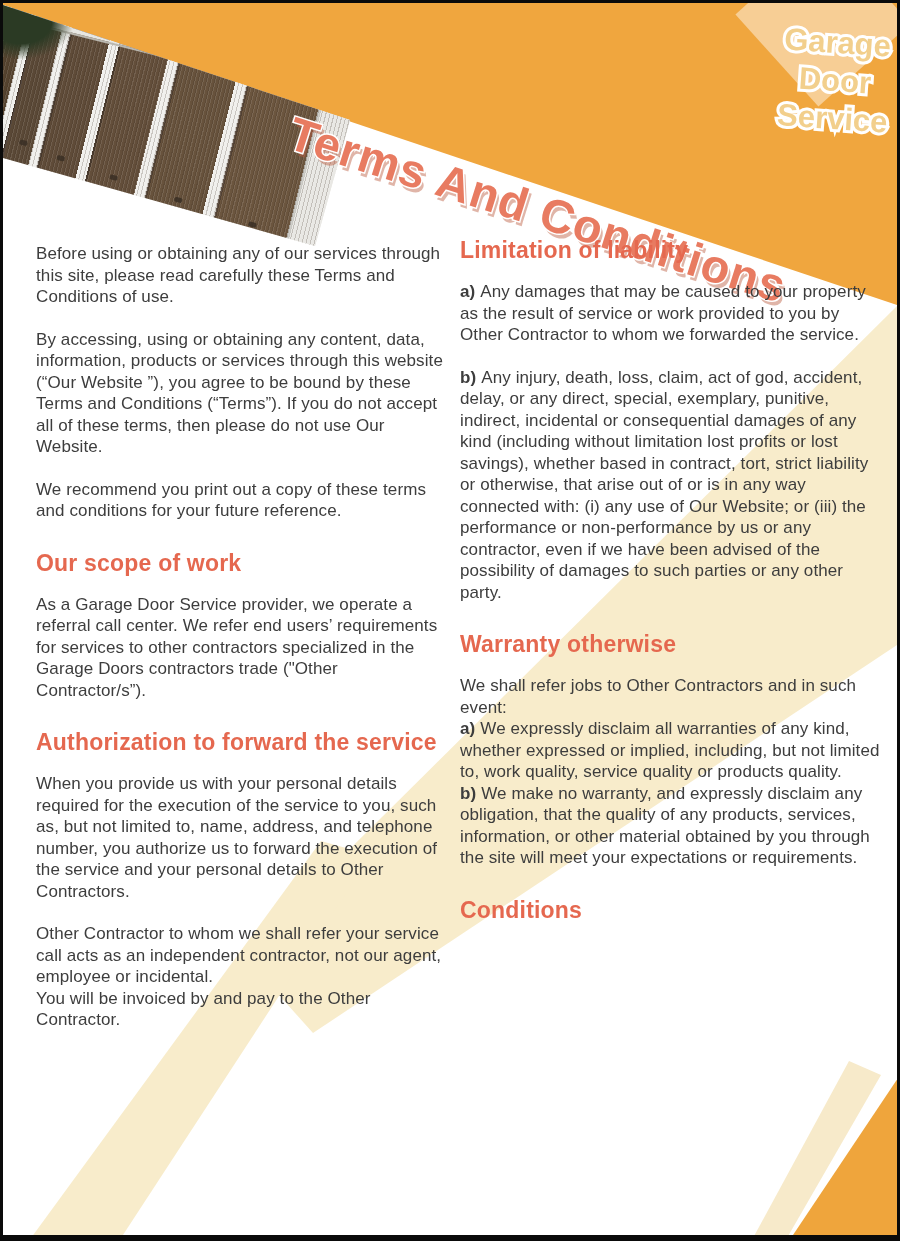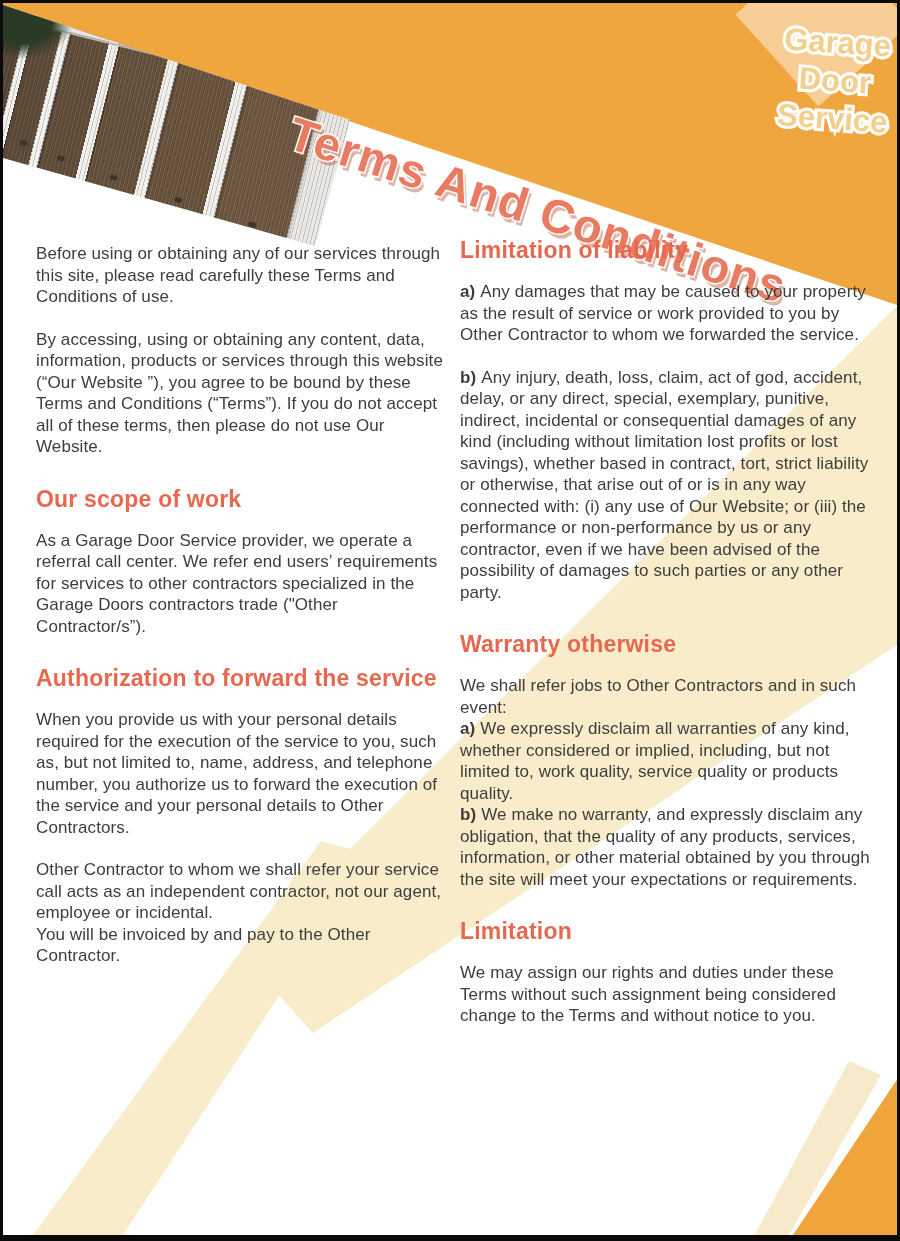--- a/index.html
+++ b/index.html
@@ -139,20 +139,21 @@
     <svg width="190" height="135">
       <text x="95" y="40" text-anchor="middle" font-size="31" font-weight="bold" fill="#F2CF8C" stroke="#ffffff" stroke-width="6" paint-order="stroke">Garage</text>
       <text x="95" y="78" text-anchor="middle" font-size="31" font-weight="bold" fill="#F2CF8C" stroke="#ffffff" stroke-width="6" paint-order="stroke">Door</text>
       <text x="95" y="116" text-anchor="middle" font-size="31" font-weight="bold" fill="#F2CF8C" stroke="#ffffff" stroke-width="6" paint-order="stroke">Service</text>
     </svg>
   </div>
 
   <div class="col col-left">
     <p>Before using or obtaining any of our services through this site, please read carefully these Terms and Conditions of use.</p>
     <p>By accessing, using or obtaining any content, data, information, products or services through this website (“Our Website ”), you agree to be bound by these Terms and Conditions (“Terms”). If you do not accept all of these terms, then please do not use Our Website.</p>
+    <p>We recommend you print out a copy of these terms and conditions for your future reference.</p>
 
     <h2>Our scope of work</h2>
     <p>As a Garage Door Service provider, we operate a referral call center. We refer end users’ requirements for services to other contractors specialized in the Garage Doors contractors trade ("Other Contractor/s”).</p>
 
     <h2>Authorization to forward the service</h2>
     <p>When you provide us with your personal details required for the execution of the service to you, such as, but not limited to, name, address, and telephone number, you authorize us to forward the execution of the service and your personal details to Other Contractors.</p>
 
     <p>
       <span>Other Contractor to whom we shall refer your service call acts as an independent contractor, not our agent, employee or incidental.</span><br>
       <span>You will be invoiced by and pay to the Other Contractor.</span><br>
@@ -164,21 +165,20 @@
     <p>
       <b class="marker">a)</b><span>Any damages that may be caused to your property as the result of service or work provided to you by Other Contractor to whom we forwarded the service.</span>
     </p>
     <p>
       <b class="marker">b)</b><span>Any injury, death, loss, claim, act of god, accident, delay, or any direct, special, exemplary, punitive, indirect, incidental or consequential damages of any kind (including without limitation lost profits or lost savings), whether based in contract, tort, strict liability or otherwise, that arise out of or is in any way connected with: (i) any use of Our Website; or (iii) the performance or non-performance by us or any contractor, even if we have been advised of the possibility of damages to such parties or any other party.</span>
     </p>
 
     <h2>Warranty otherwise</h2>
     <p>
       <span>We shall refer jobs to Other Contractors and in such event:</span><br>
-      <b class="marker">a)</b><span>We expressly disclaim all warranties of any kind, whether considered or implied, including, but not limited to, work quality, service quality or products quality.</span><br>
+      <b class="marker">a)</b><span>We expressly disclaim all warranties of any kind, whether expressed or implied, including, but not limited to, work quality, service quality or products quality.</span><br>
       <b class="marker">b)</b><span>We make no warranty, and expressly disclaim any obligation, that the quality of any products, services, information, or other material obtained by you through the site will meet your expectations or requirements.</span>
     </p>
 
-    <h2>Limitation</h2>
-    <p>We may assign our rights and duties under these Terms without such assignment being considered change to the Terms and without notice to you.</p>
+    <h2>Conditions</h2>
   </div>
 
 </div>
 
 </body></html>

